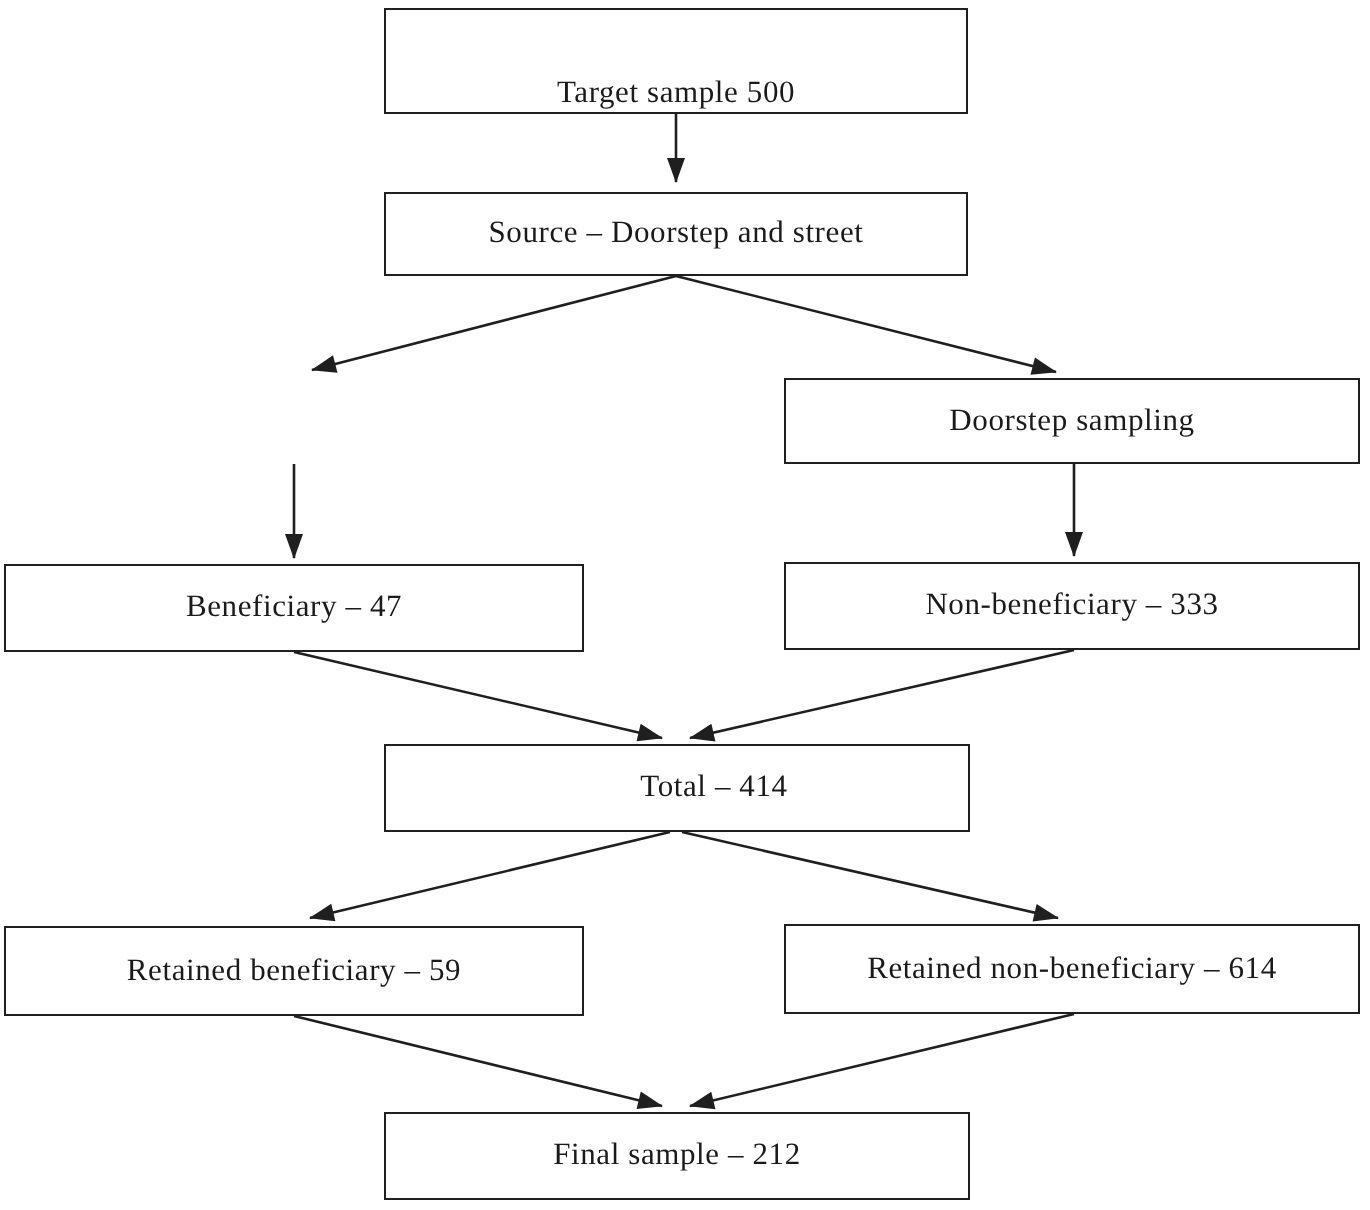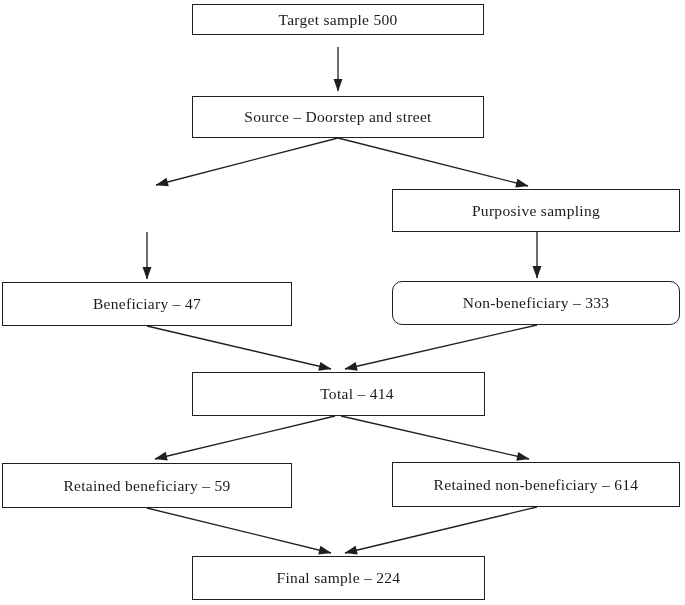--- a/index.html
+++ b/index.html
@@ -25,26 +25,26 @@
     display: flex;
     align-items: center;
     justify-content: center;
     font-size: 15.5px;
     color: #1a1a1a;
     letter-spacing: 0.3px;
     z-index: 2;
     text-align: center;
   }
   
-  .n-target                  { left: 192px; top:   4px; width: 292px; height: 31px; }
+  .n-target                  { left: 192px; top:   4px; width: 292px; height: 53px; align-items: flex-end; }
   .n-source                  { left: 192px; top:  96px; width: 292px; height: 42px; }
   .n-random                  { left:   2px; top: 188px; width: 290px; height: 44px; }
   .n-purposive               { left: 392px; top: 189px; width: 288px; height: 43px; }
   .n-beneficiary             { left:   2px; top: 282px; width: 290px; height: 44px; }
-  .n-non-beneficiary         { left: 392px; top: 281px; width: 288px; height: 44px; border-radius: 10px; }
+  .n-non-beneficiary         { left: 392px; top: 281px; width: 288px; height: 44px; }
   .n-total                   { left: 192px; top: 372px; width: 293px; height: 44px; padding-left: 37px; }
   .n-retained-beneficiary    { left:   2px; top: 463px; width: 290px; height: 45px; }
   .n-retained-non-beneficiary{ left: 392px; top: 462px; width: 288px; height: 45px; }
   .n-final                   { left: 192px; top: 556px; width: 293px; height: 44px; }
   .edge { stroke: #1f1f1f; stroke-width: 1.3; fill: none; }
 </style>
 </head>
 <body>
 
 <div class="canvas">
@@ -71,21 +71,21 @@
   <div class="node n-target">
     <span>Target sample 500</span>
   </div>
 
   <div class="node n-source">
     <span>Source – Doorstep and street</span>
   </div>
 
 
   <div class="node n-purposive">
-    <span>Purposive sampling</span>
+    <span>Doorstep sampling</span>
   </div>
 
   <div class="node n-beneficiary">
     <span>Beneficiary – 47</span>
   </div>
 
   <div class="node n-non-beneficiary">
     <span>Non-beneficiary – 333</span>
   </div>
 
@@ -95,16 +95,16 @@
 
   <div class="node n-retained-beneficiary">
     <span>Retained beneficiary – 59</span>
   </div>
 
   <div class="node n-retained-non-beneficiary">
     <span>Retained non-beneficiary – 614</span>
   </div>
 
   <div class="node n-final">
-    <span>Final sample – 224</span>
+    <span>Final sample – 212</span>
   </div>
 
 </div>
 
 </body></html>

